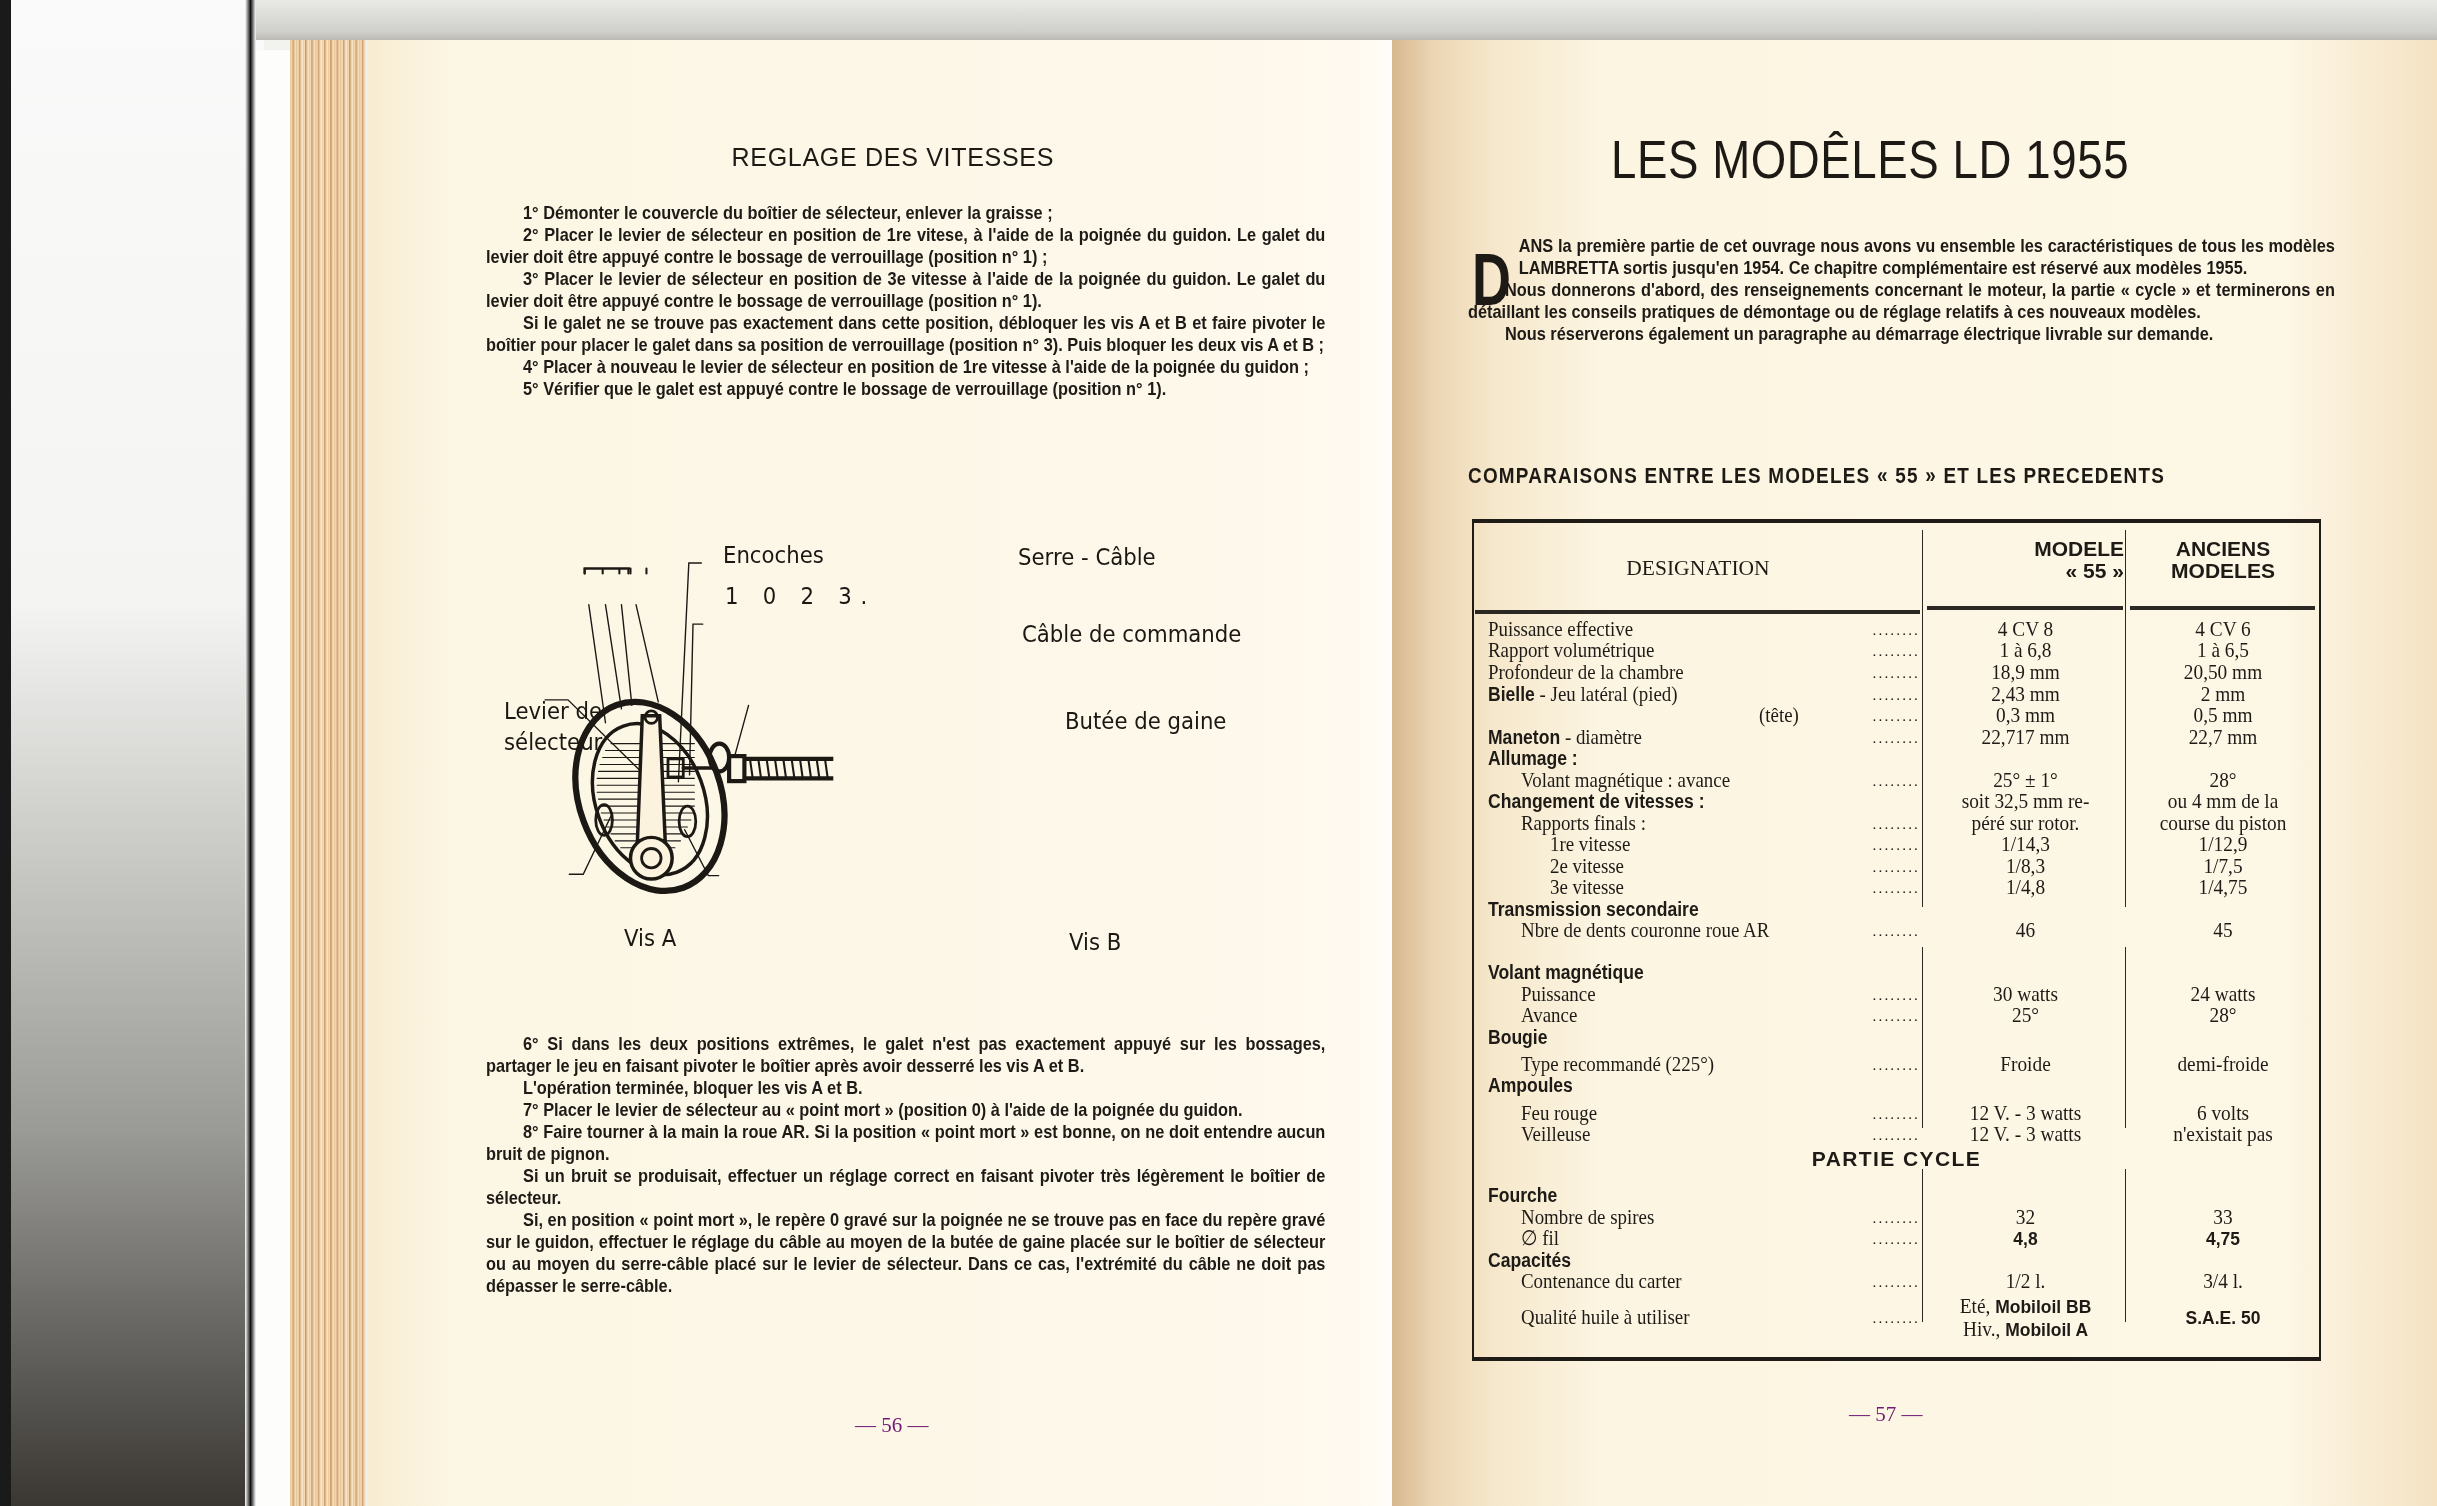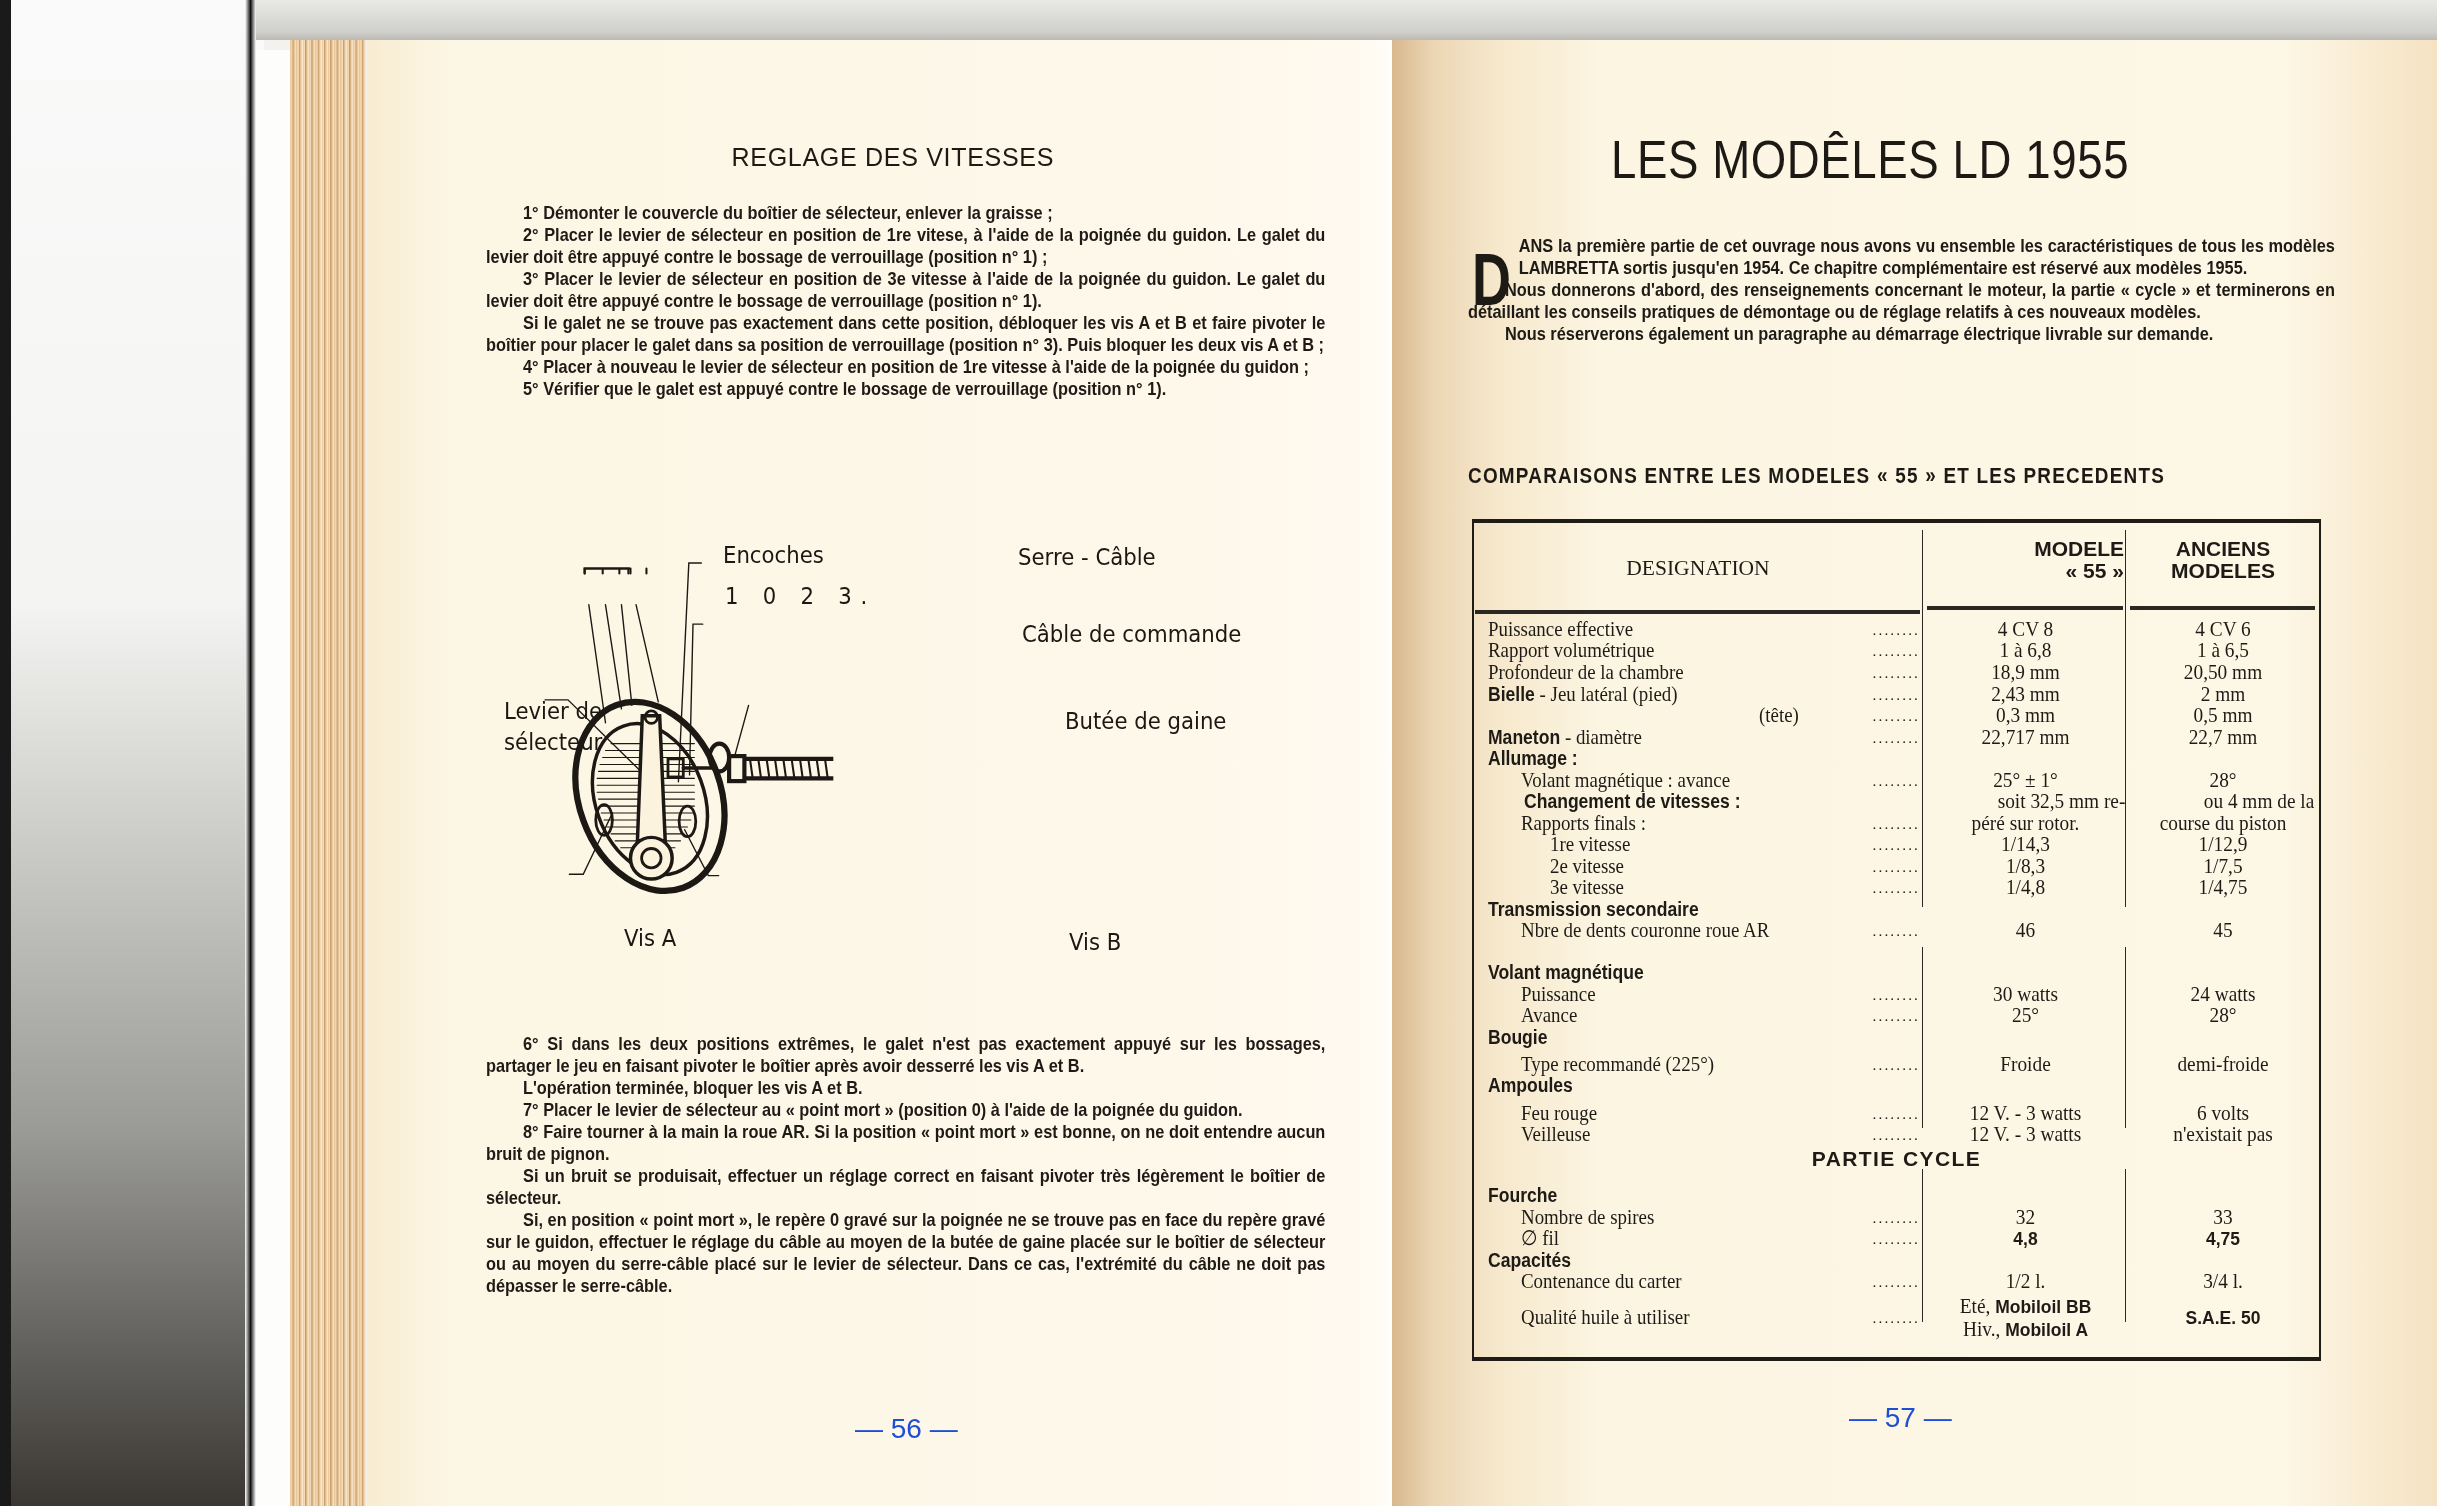--- a/index.html
+++ b/index.html
@@ -47,21 +47,21 @@
   .tl1 { left: 486px; top: 202px; width: 976px; }
   .tl2 { left: 486px; top: 1033px; width: 976px; }
 
   .figure { position: absolute; left: 486px; top: 535px; width: 903px; height: 445px; }
   .fig-label {
     position: absolute; font-family: "DejaVu Sans", sans-serif; font-size: 23.6px; color: #1b1814;
     white-space: nowrap; transform: scaleX(0.9); transform-origin: left top;
   }
 
   .page-num {
-    position: absolute; font-family: Liberation Sans, sans-serif; font-size: 28px; color: #1d4ed8;
+    position: absolute; font-family: Liberation Serif, serif; font-size: 21px; color: #701a75;
   }
 
   
   .heading-right {
     position: absolute; left: 1611px; top: 129px; font-size: 53px; letter-spacing: 0.7px;
     font-family: "Liberation Sans", sans-serif; transform: scaleX(0.86); transform-origin: left top;
   }
   .dropcap {
     position: absolute; left: 1472px; top: 245px; font-size: 75px; line-height: 69px; font-weight: bold;
     font-family: "Liberation Sans", sans-serif; transform: scaleX(0.72); transform-origin: left top;
@@ -279,21 +279,21 @@
       <span class="lbl"><b>Allumage :</b></span>
       <span class="v55"></span>
       <span class="vanc"></span>
     </div>
     <div class="row" style="top: 247px;">
       <span class="lbl sub"><span>Volant magnétique : avance</span></span>
       <span class="dots">........</span>
       <span class="v55">25° ± 1°</span>
       <span class="vanc">28°</span>
     </div>
-    <div class="row" style="top: 268px; margin-left: 36px;">
+    <div class="row" style="top: 268px;">
       <span class="lbl"><b>Changement de vitesses :</b></span>
       <span class="v55">soit 32,5 mm re-</span>
       <span class="vanc">ou 4 mm de la</span>
     </div>
     <div class="row" style="top: 290px;">
       <span class="lbl sub"><span>Rapports finals :</span></span>
       <span class="dots">........</span>
       <span class="v55">péré sur rotor.</span>
       <span class="vanc">course du piston</span>
     </div>

